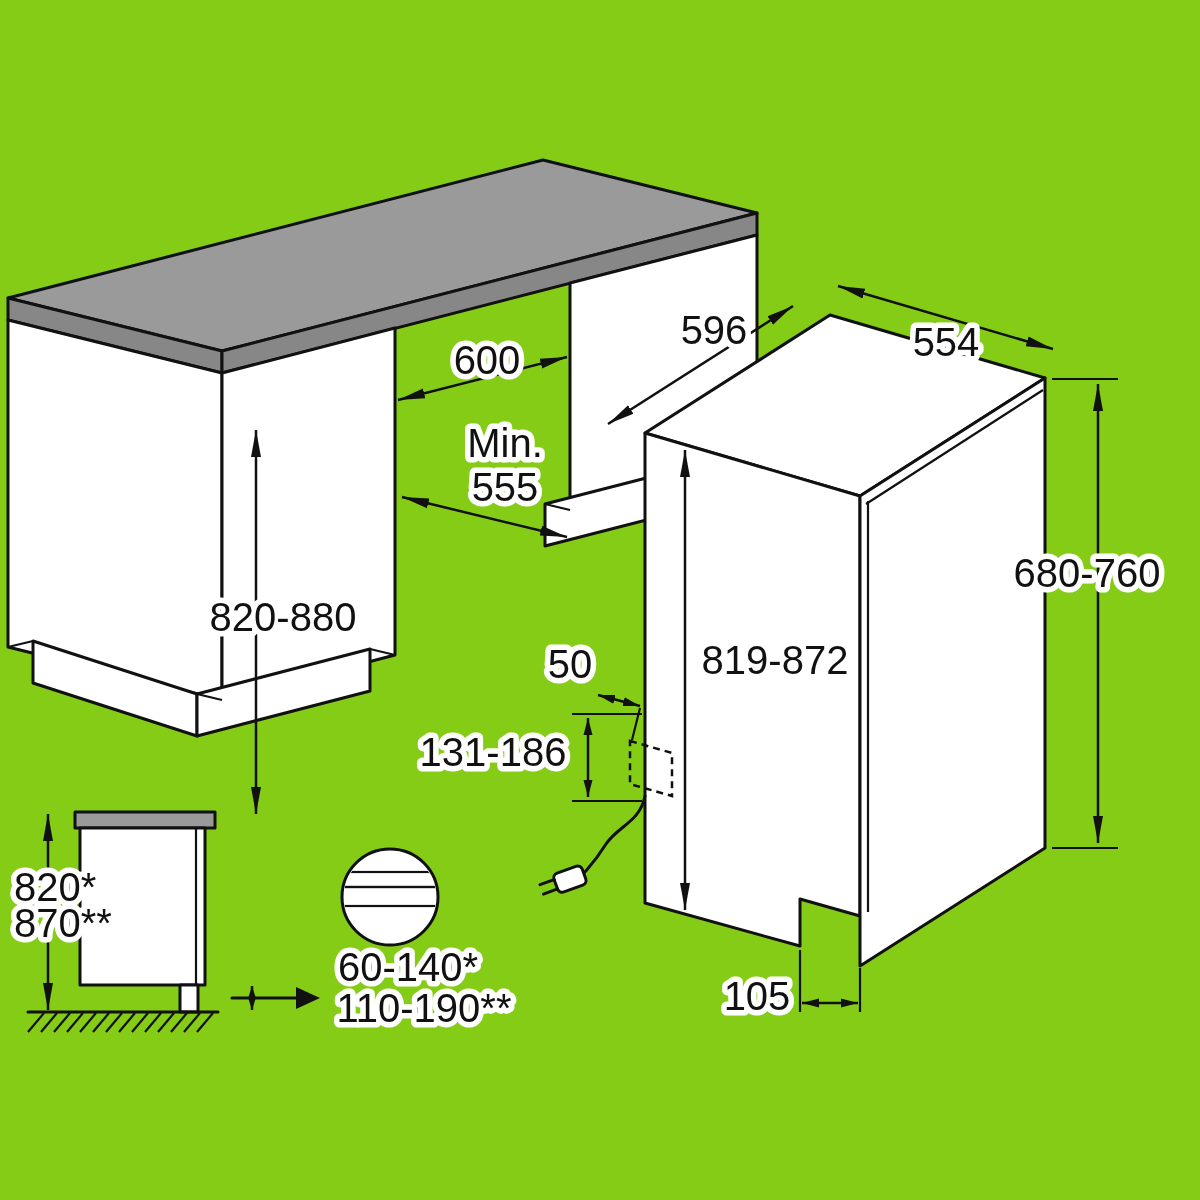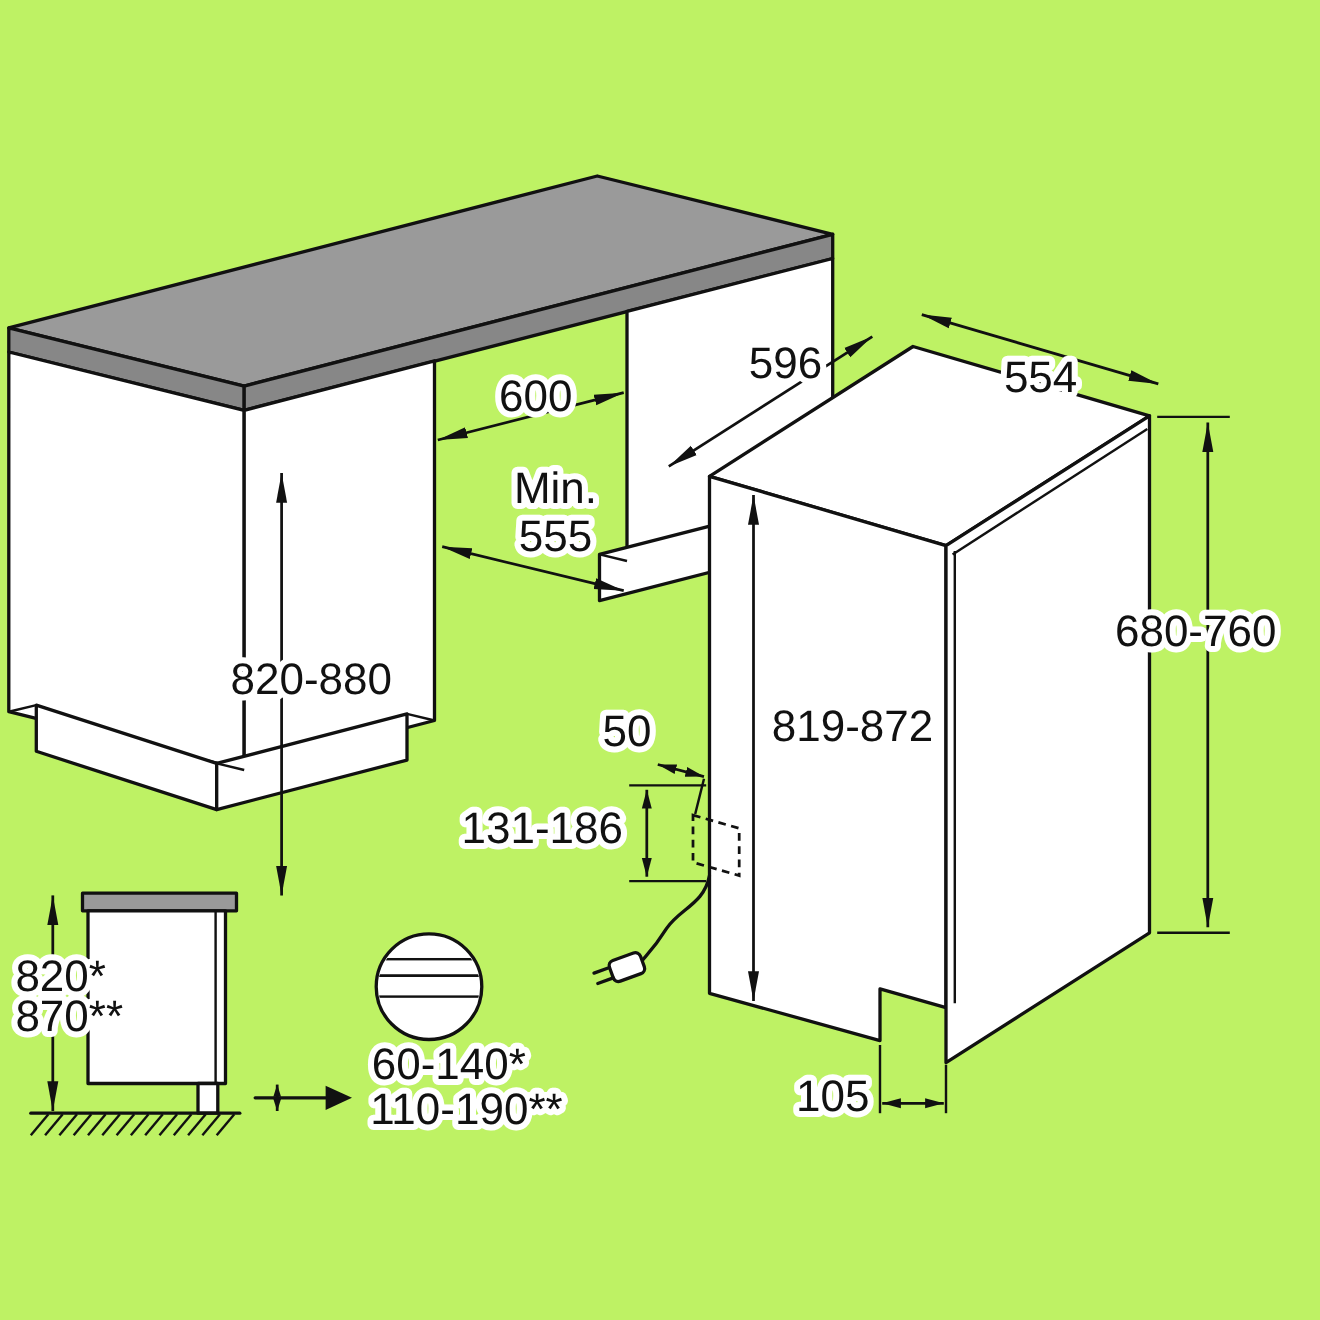--- a/index.html
+++ b/index.html
@@ -1,16 +1,16 @@
 <!DOCTYPE html>
 <html><head>
 <meta charset="utf-8">
 <style>
   html,body{margin:0;padding:0;background:#fff;}
-  .stage{width:1200px;height:1200px;position:relative;background:#bef264;}
+  .stage{width:1200px;height:1200px;position:relative;background:#84cc16;}
   svg{display:block;}
   .ol{fill:#ffffff;stroke:#111;stroke-width:3;stroke-linejoin:round;}
   .gray{stroke:#111;stroke-width:3;stroke-linejoin:round;}
   .ln{stroke:#111;stroke-width:3;fill:none;stroke-linecap:round;}
   .thin{stroke:#111;stroke-width:2.2;fill:none;}
   .dim{stroke:#111;stroke-width:2.5;fill:none;}
   .dash{stroke:#111;stroke-width:2.5;fill:none;stroke-dasharray:7 5;}
   .lbl{font-family:"Liberation Sans","DejaVu Sans",sans-serif;font-size:40px;fill:#111;
        text-anchor:middle;stroke:#fff;stroke-width:11;paint-order:stroke;stroke-linejoin:round;}
   .lbl-start{text-anchor:start;}

